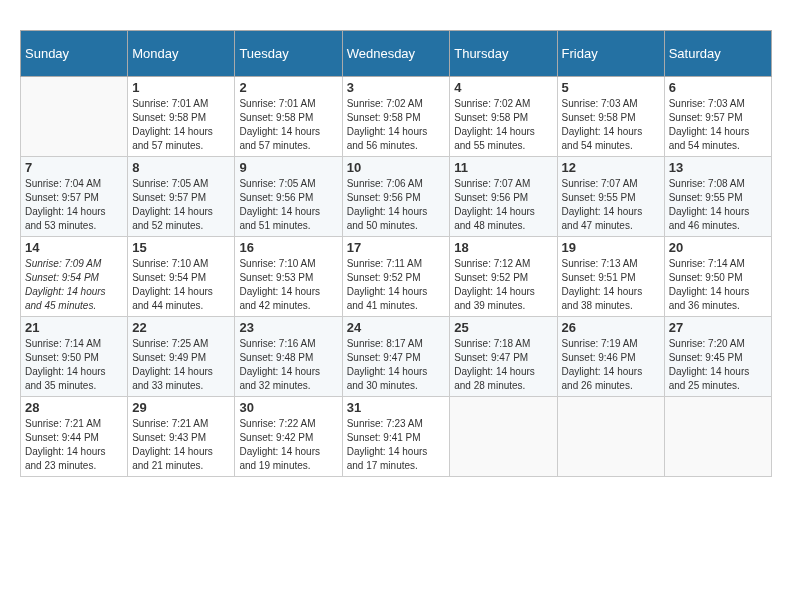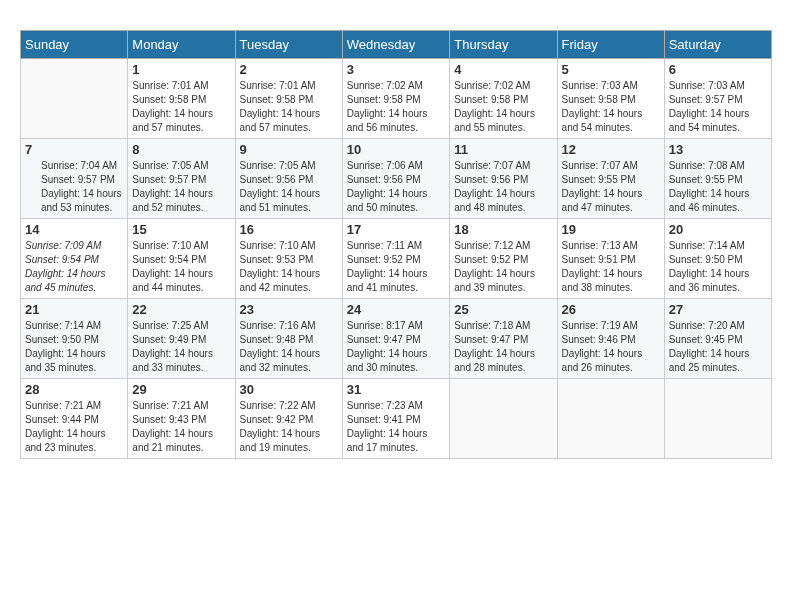--- a/index.html
+++ b/index.html
@@ -48,21 +48,21 @@
       color: #333;
     }
     table {
       width: 100%;
       border-collapse: collapse;
       font-size: 11px;
     }
     thead tr th {
       background-color: #2471a3;
       color: #fff;
-      padding: 6px 4px;
+      padding: 15px 4px;
       text-align: left;
       font-size: 13px;
       font-weight: normal;
       border: 1px solid #aaa;
     }
     tbody tr td {
       border: 1px solid #ccc;
       vertical-align: top;
       padding: 3px 4px;
       height: 80px;
@@ -150,21 +150,21 @@
           <span class="day-num">6</span>
           <div class="day-info" style="white-space: pre-line;">Sunrise: 7:03 AM
 Sunset: 9:57 PM
 Daylight: 14 hours
 and 54 minutes.</div>
         </td>
       </tr>
       <tr>
         <td>
           <span class="day-num">7</span>
-          <div class="day-info" style="white-space: pre-line; margin-left: 16px;">Sunrise: 7:04 AM
+          <div class="day-info" style="white-space: pre-line;">Sunrise: 7:04 AM
 Sunset: 9:57 PM
 Daylight: 14 hours
 and 53 minutes.</div>
         </td>
         <td>
           <span class="day-num">8</span>
           <div class="day-info" style="white-space: pre-line;">Sunrise: 7:05 AM
 Sunset: 9:57 PM
 Daylight: 14 hours
 and 52 minutes.</div>

